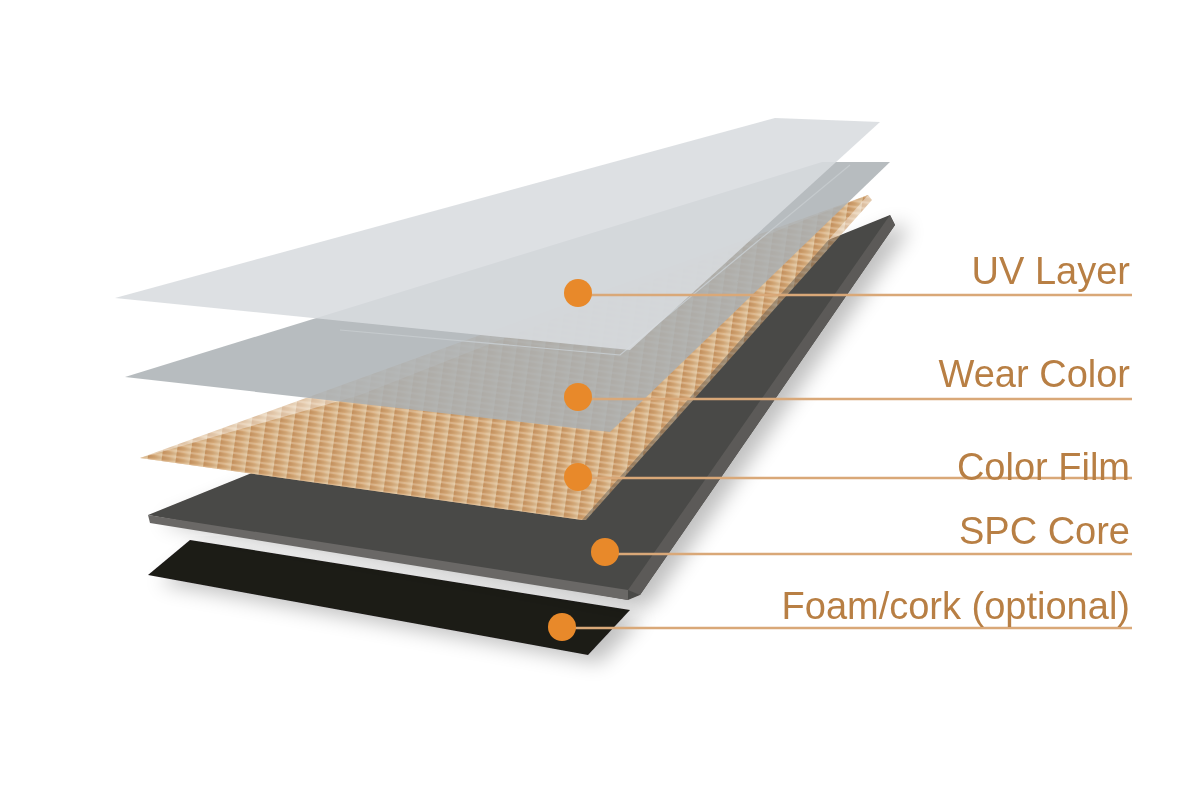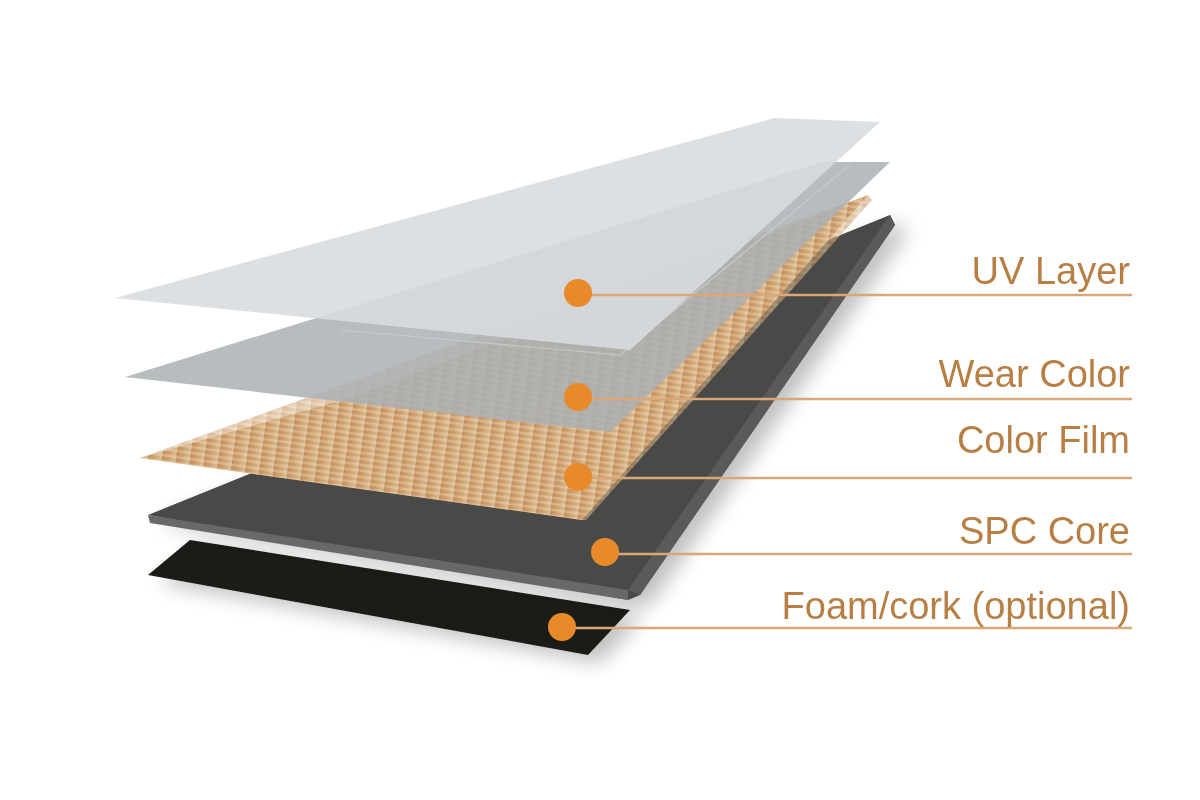--- a/index.html
+++ b/index.html
@@ -64,16 +64,16 @@
 
     <circle cx="578" cy="293" r="14" fill="#e8892a"></circle>
     <circle cx="578" cy="397" r="14" fill="#e8892a"></circle>
     <circle cx="578" cy="477" r="14" fill="#e8892a"></circle>
     <circle cx="605" cy="552" r="14" fill="#e8892a"></circle>
     <circle cx="562" cy="627" r="14" fill="#e8892a"></circle>
   </svg>
 
   <div class="label" style="top:252px">UV Layer</div>
   <div class="label" style="top:355px">Wear Color</div>
-  <div class="label" style="top:421px">Color Film</div>
+  <div class="label" style="top:448px">Color Film</div>
   <div class="label" style="top:512px">SPC Core</div>
   <div class="label" style="top:587px">Foam/cork (optional)</div>
 </div>
 
 </body></html>

